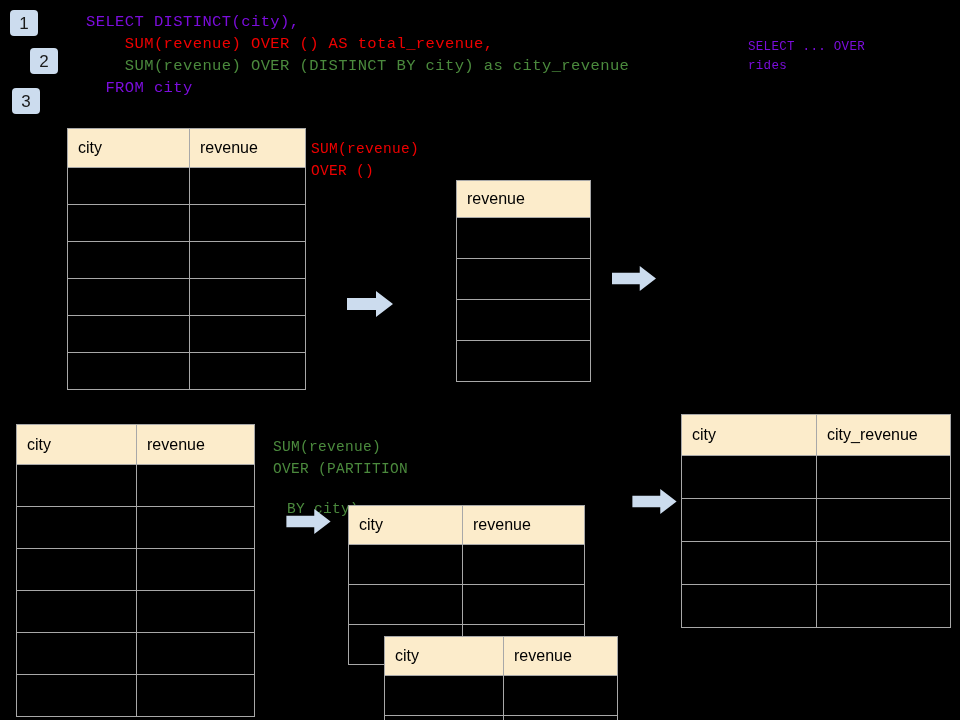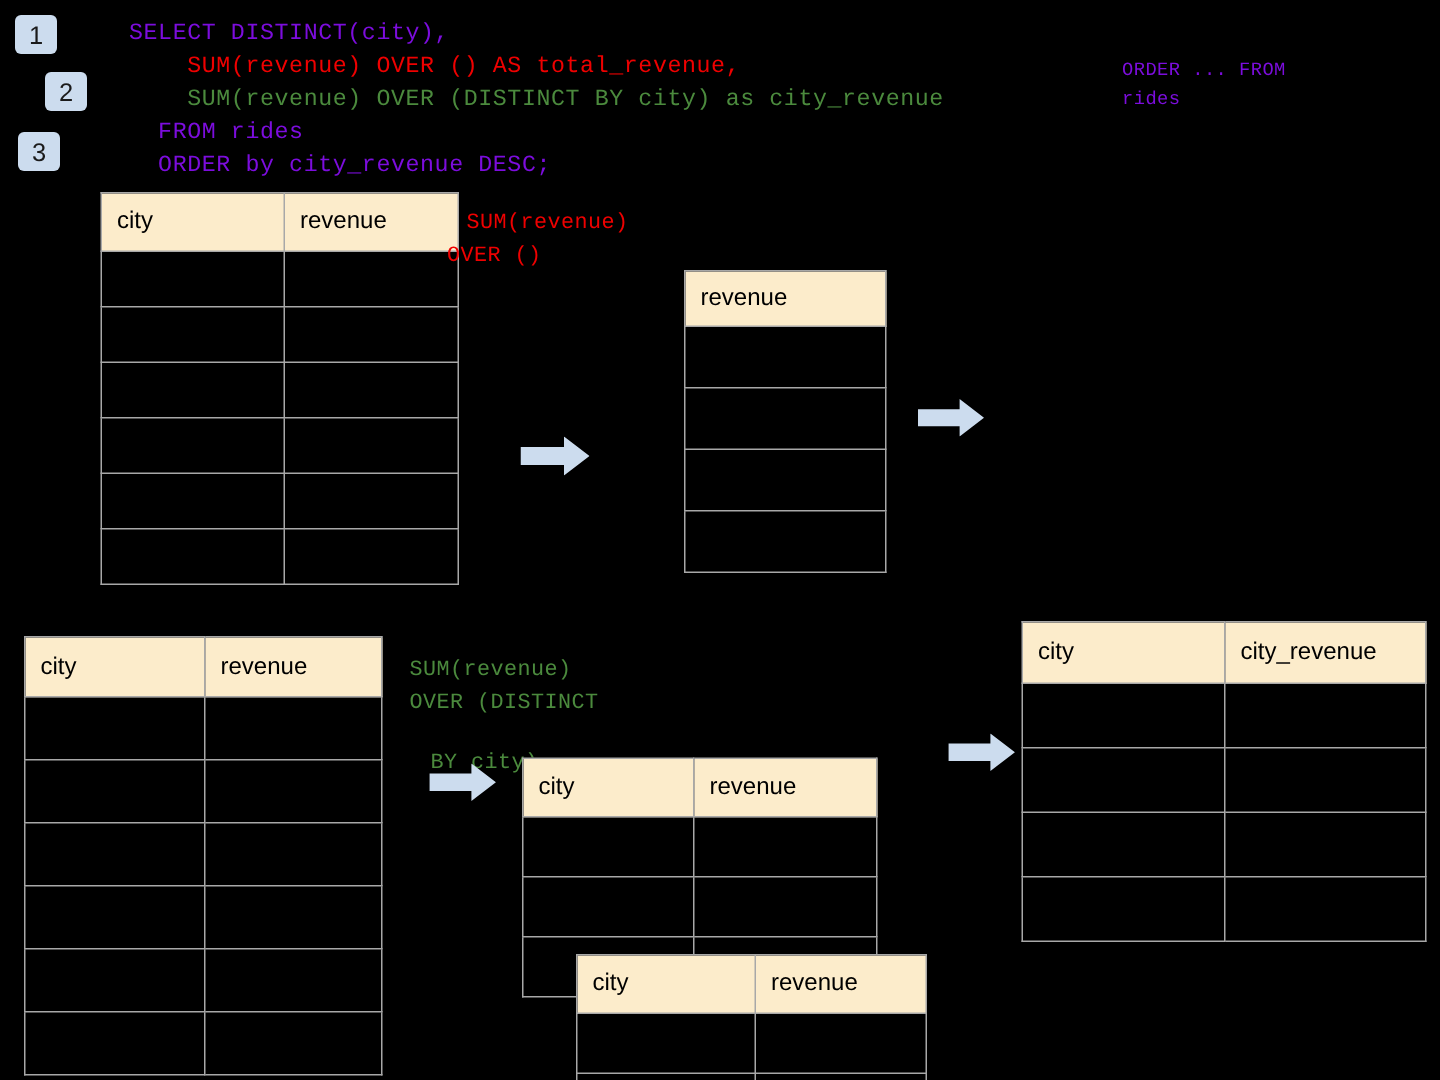--- a/index.html
+++ b/index.html
@@ -94,24 +94,23 @@
 
 <div id="canvas">
 
   <div class="badge" style="left:10px;  top:10px;  width:28px; height:26px;">1</div>
   <div class="badge" style="left:30px;  top:48px;  width:28px; height:26px;">2</div>
   <div class="badge" style="left:12px;  top:88px;  width:28px; height:26px;">3</div>
 
   <div class="code c-purple" style="left:86px; top:11px;text-align:center;">SELECT DISTINCT(city),</div>
   <div class="code c-red" style="left:86px; top:33px;text-align:right;">    SUM(revenue) OVER () AS total_revenue,</div>
   <div class="code c-green" style="left:86px; top:55px;">    SUM(revenue) OVER (DISTINCT BY city) as city_revenue</div>
-  <div class="code c-purple" style="left:86px; top:77px;">  FROM rides</div>
-  <div class="code c-purple" style="left:86px; top:99px;">  ORDER by city_revenue DESC;</div>
-
-  <div class="code-sm c-purple" style="left:748px; top:38px;">ORDER ... FROM</div>
+  <div class="code c-purple" style="left:86px; top:77px;">  FROM city</div>
+
+  <div class="code-sm c-purple" style="left:748px; top:38px;">SELECT ... OVER</div>
   <div class="code-sm c-purple" style="left:748px; top:57px;">rides</div>
 
   <table class="tbl" style="left:67px; top:128px; width:238px;">
     <colgroup>
         <col style="width:122px;">
         <col style="width:116px;">
       </colgroup>
     <tbody>
       <tr>
         <td class="hdr" style="height:38px;">city</td>
@@ -138,21 +137,21 @@
         <td style="height:36px;"></td>
       </tr>
       <tr>
         <td style="height:36px;"></td>
         <td style="height:36px;"></td>
       </tr>
     </tbody>
   </table>
 
   <div class="annot c-red" style="left:311px; top:138px;">SUM(revenue)</div>
-  <div class="annot c-red" style="left:298px; top:160px;">OVER ()</div>
+  <div class="annot c-red" style="left:311px; top:160px;">OVER ()</div>
 
   <svg class="arrow" style="left:347px; top:291px;" width="46" height="26" viewBox="0 0 46 26">
     <polygon points="0,7 29,7 29,0 46,13 29,26 29,19 0,19" fill="#ccdcee"></polygon>
   </svg>
 
   <table class="tbl" style="left:456px; top:180px; width:134px;">
     <colgroup>
         <col style="width:134px;">
       </colgroup>
     <tbody>
@@ -209,21 +208,21 @@
         <td style="height:41px;"></td>
       </tr>
       <tr>
         <td style="height:41px;"></td>
         <td style="height:41px;"></td>
       </tr>
     </tbody>
   </table>
 
   <div class="annot c-green" style="left:273px; top:436px;">SUM(revenue)</div>
-  <div class="annot c-green" style="left:273px; top:458px;">OVER (DISTINCT</div>
+  <div class="annot c-green" style="left:273px; top:458px;">OVER (PARTITION</div>
   <div class="annot c-green" style="left:287px; top:480px;margin-top:18px;">BY city)</div>
 
   <svg class="arrow" style="left:286px; top:509px;" width="45" height="25" viewBox="0 0 46 26">
     <polygon points="0,7 29,7 29,0 46,13 29,26 29,19 0,19" fill="#ccdcee"></polygon>
   </svg>
 
   <table class="tbl" style="left:348px; top:505px; width:236px;">
     <colgroup>
         <col style="width:114px;">
         <col style="width:122px;">

